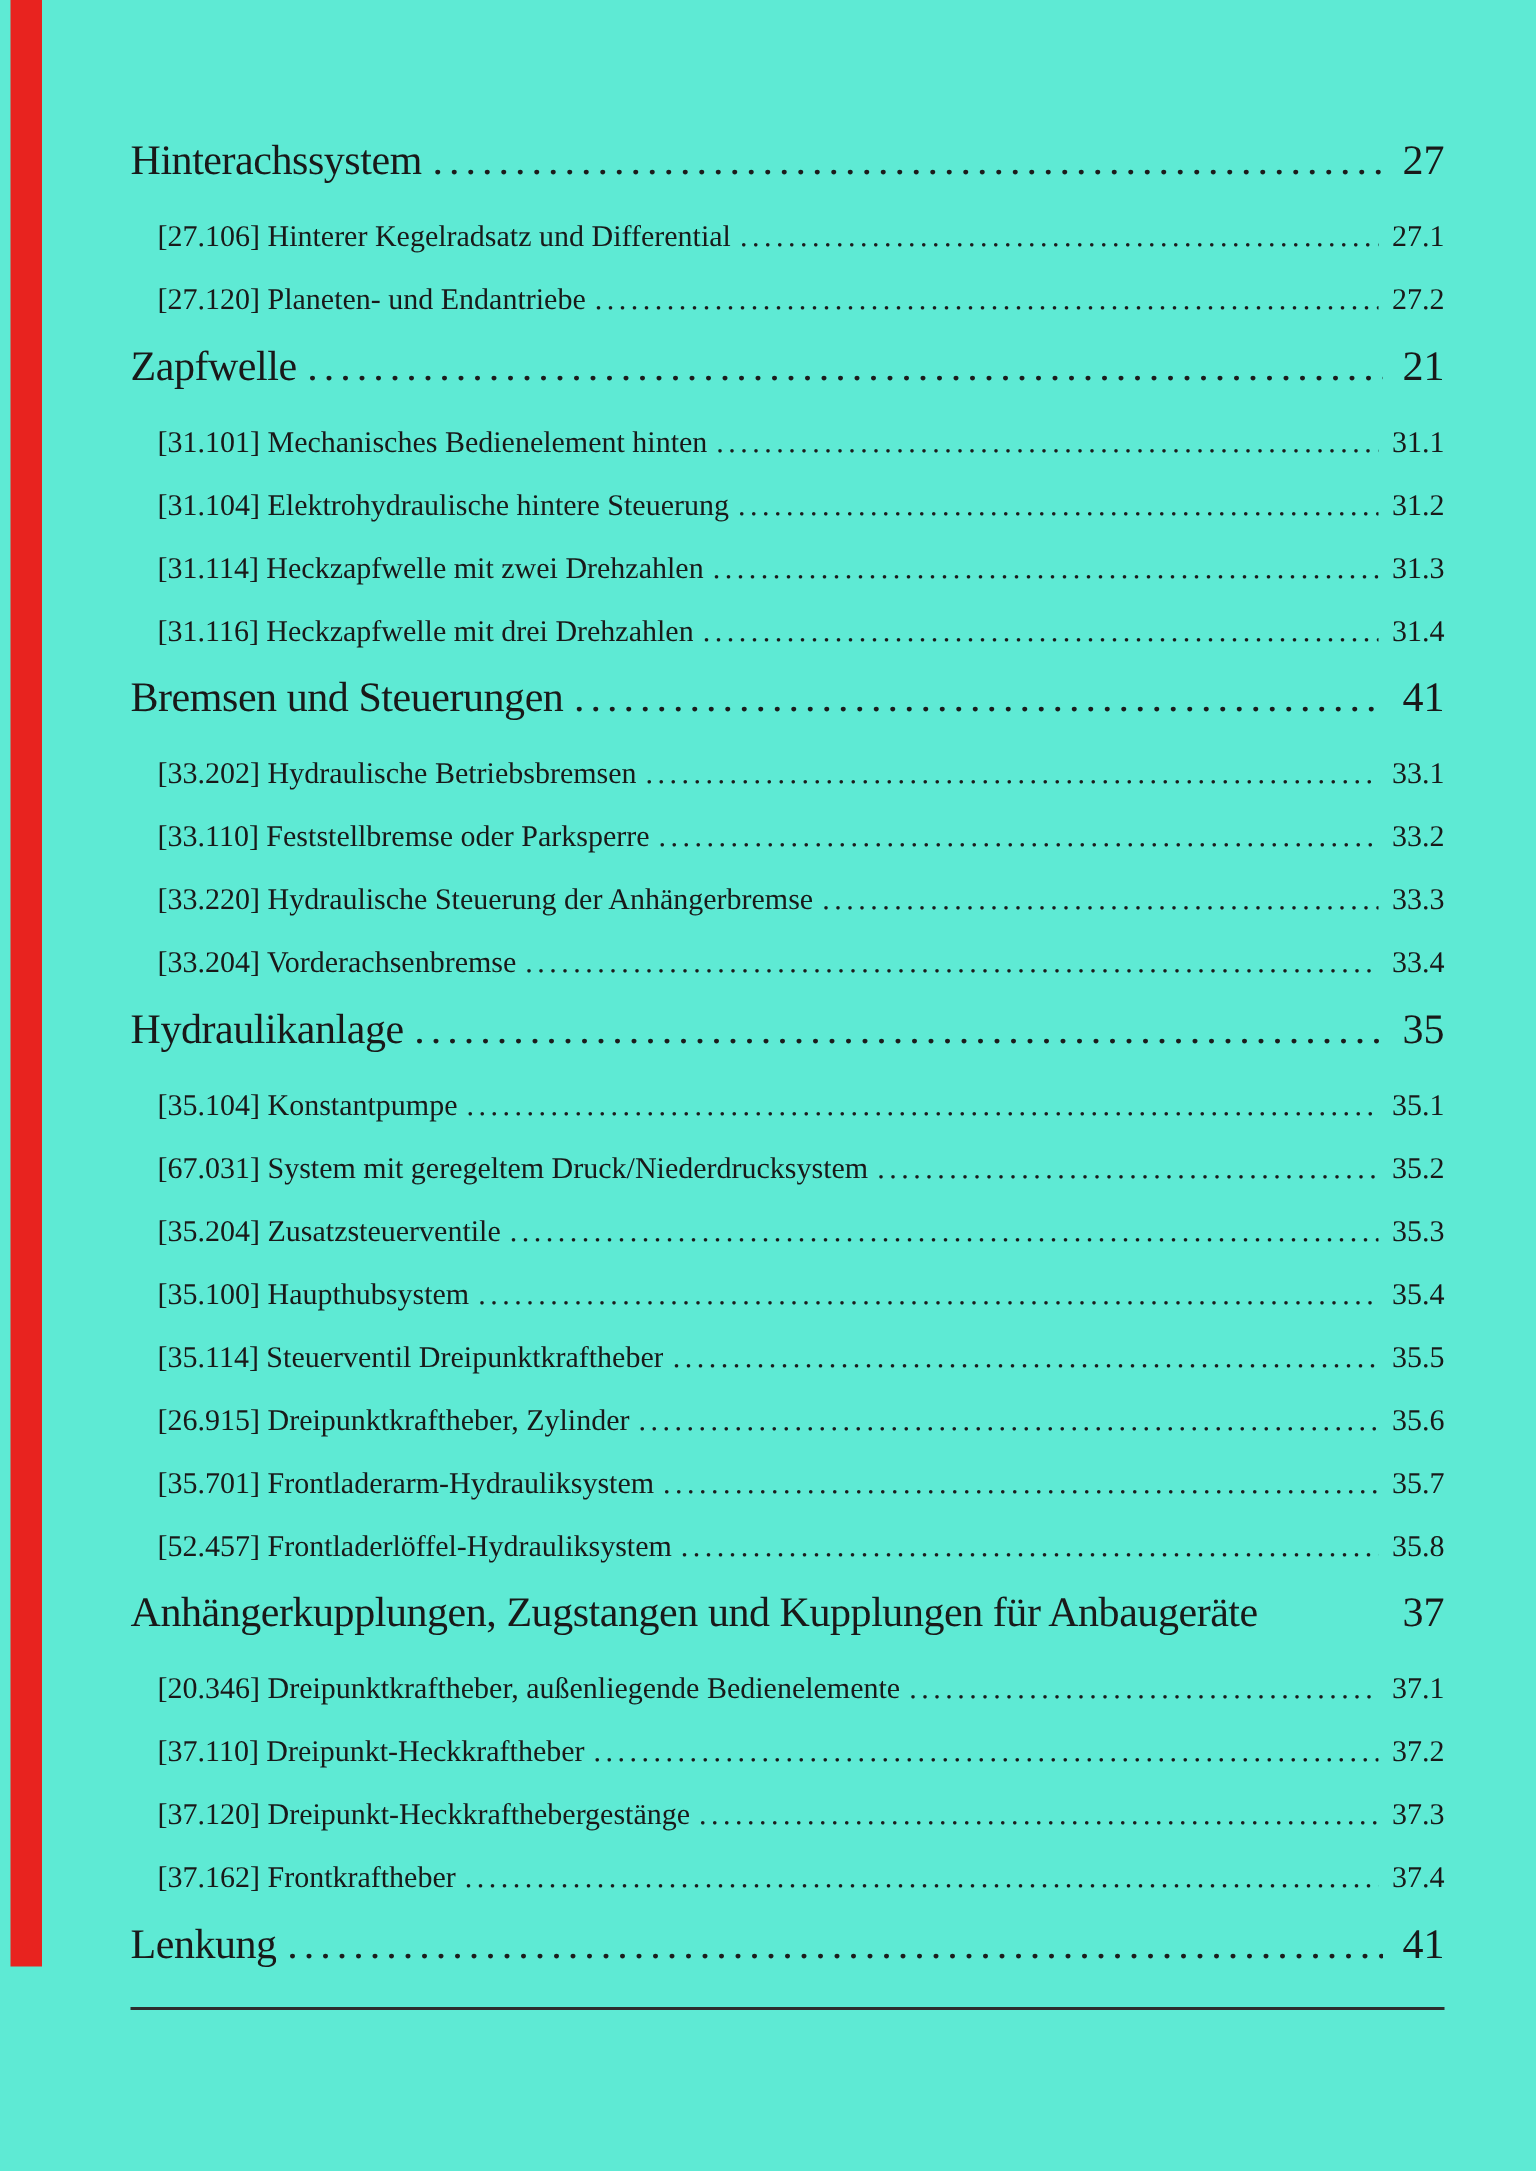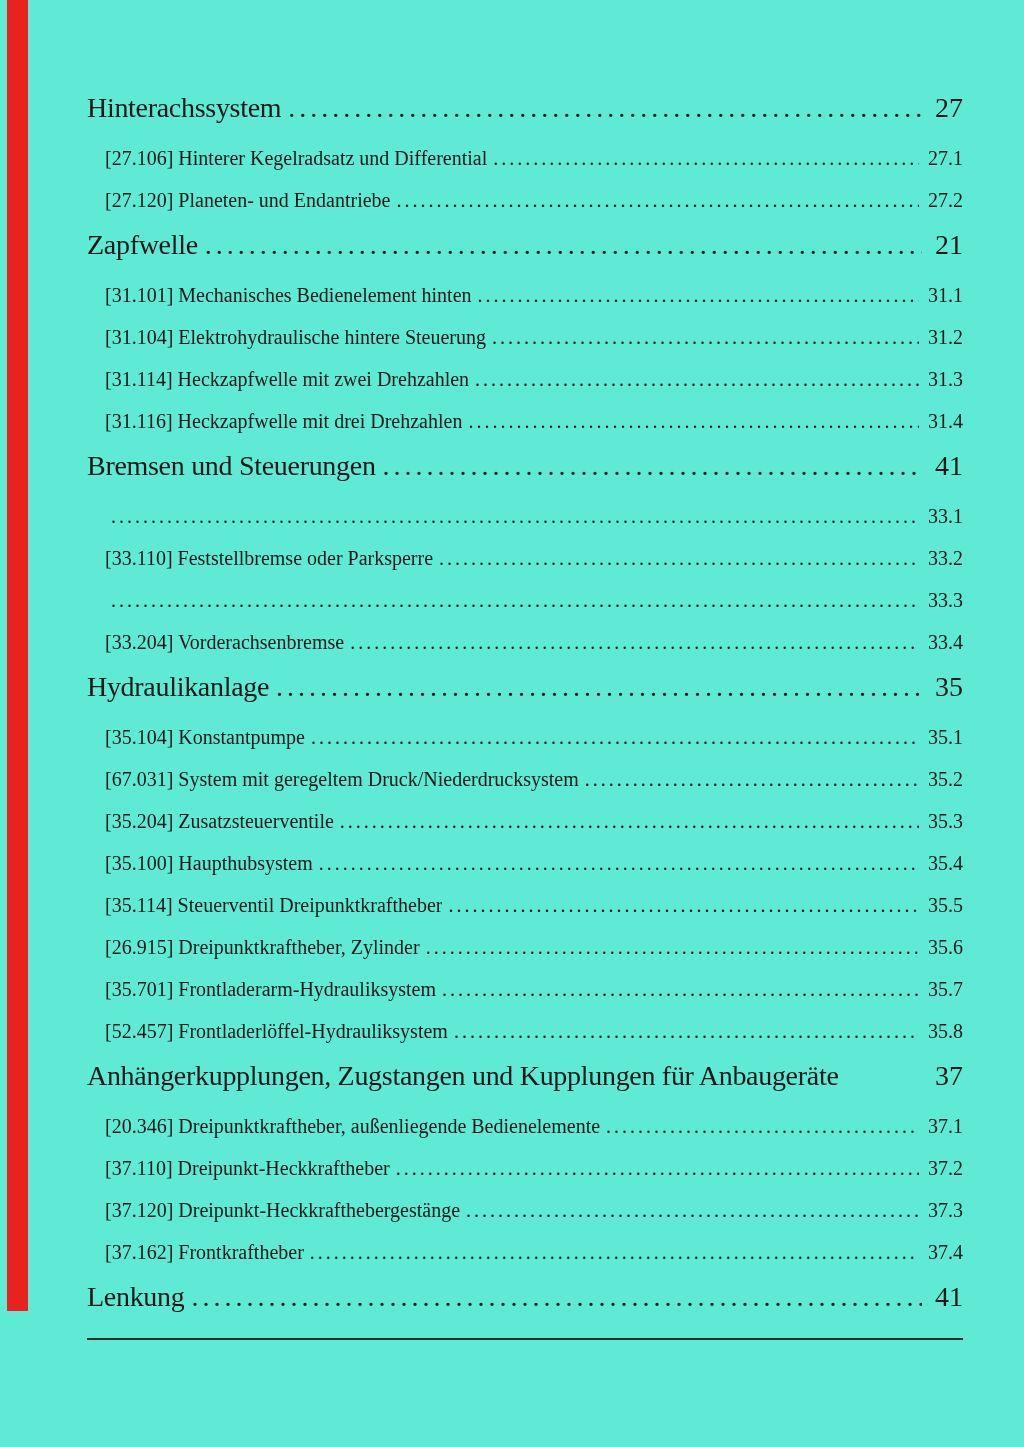--- a/index.html
+++ b/index.html
@@ -109,29 +109,31 @@
         <span class="label">[31.116] Heckzapfwelle mit drei Drehzahlen</span>
         <span class="leader">................................................................................................................................................................................................................................................</span>
         <span class="pagenum">31.4</span>
       </div>
       <div class="row heading">
         <span class="label">Bremsen und Steuerungen</span>
         <span class="leader">................................................................................................................................................................................................................................................</span>
         <span class="pagenum">41</span>
       </div>
       <div class="row entry">
+        <span class="label">[33.202] Hydraulische Betriebsbremsen</span>
         <span class="leader">................................................................................................................................................................................................................................................</span>
         <span class="pagenum">33.1</span>
       </div>
       <div class="row entry">
         <span class="label">[33.110] Feststellbremse oder Parksperre</span>
         <span class="leader">................................................................................................................................................................................................................................................</span>
         <span class="pagenum">33.2</span>
       </div>
       <div class="row entry">
+        <span class="label">[33.220] Hydraulische Steuerung der Anhängerbremse</span>
         <span class="leader">................................................................................................................................................................................................................................................</span>
         <span class="pagenum">33.3</span>
       </div>
       <div class="row entry">
         <span class="label">[33.204] Vorderachsenbremse</span>
         <span class="leader">................................................................................................................................................................................................................................................</span>
         <span class="pagenum">33.4</span>
       </div>
       <div class="row heading">
         <span class="label">Hydraulikanlage</span>

